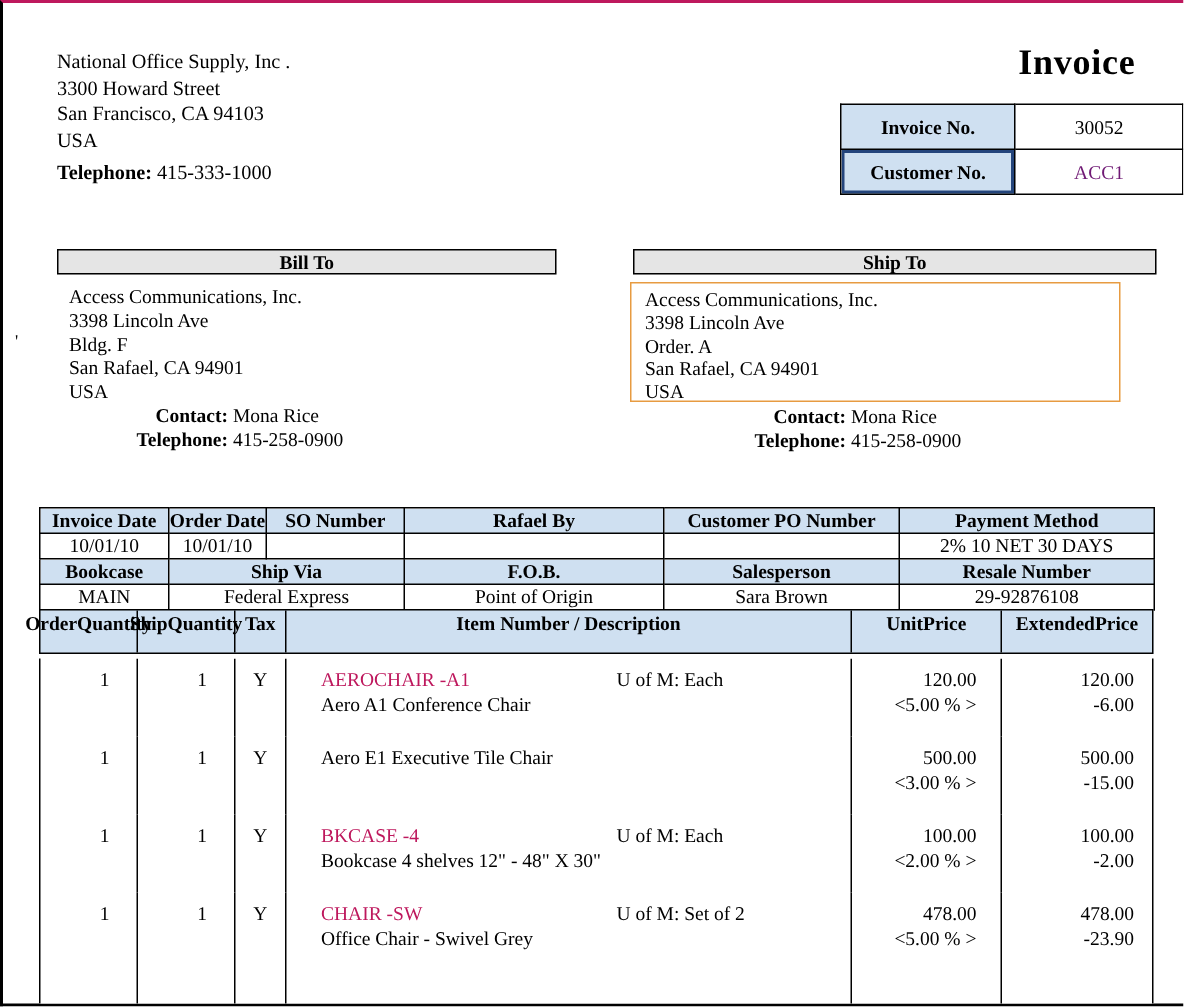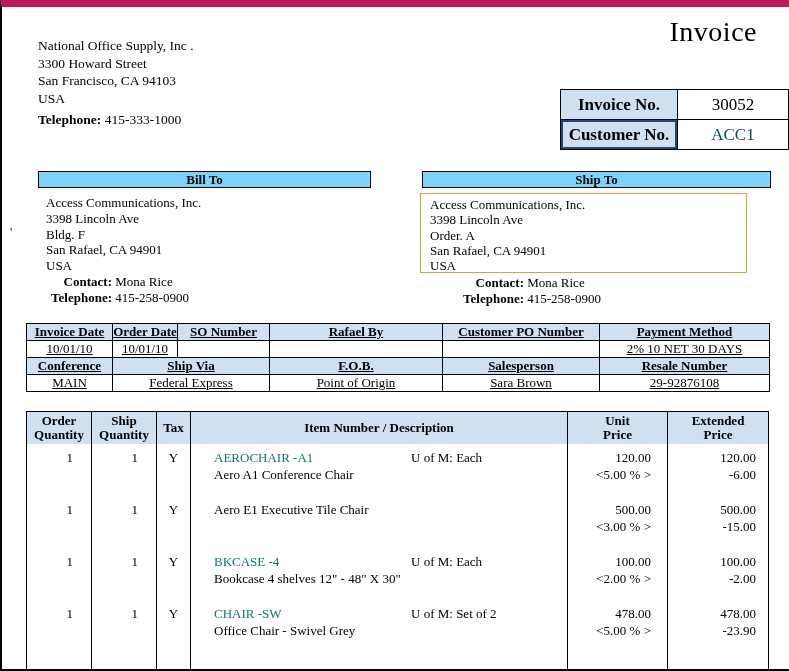--- a/index.html
+++ b/index.html
@@ -1,70 +1,70 @@
 <!DOCTYPE html>
 <html><head>
 <meta charset="utf-8">
 <style>
   html,body{margin:0;padding:0;background:#ffffff;}
   .page{
     position:relative;width:789px;height:671px;box-sizing:border-box;
     background:#fff;color:#000;
     font-family:"Liberation Serif","DejaVu Serif",serif;font-size:13px;
-    border-left:2px solid #000;border-top:7px solid #be185d;border-bottom:2px solid #000;
+    border-left:2px solid #000;border-top:2px solid #be185d;border-bottom:2px solid #000;
     overflow:hidden;
   }
   .b{font-weight:bold;}
   
   .company{position:absolute;left:36px;top:30px;line-height:17.5px;font-size:13.5px;}
   .company .tel{margin-top:4px;}
   
-  .invoice-title{position:absolute;top:9px;right:32px;font-size:28px;font-weight:normal;letter-spacing:0.5px;}
-  
-  .inv-box{position:absolute;left:515px;top:82px;border-collapse:collapse;font-size:17px;margin-left:43px;}
+  .invoice-title{position:absolute;top:27px;right:32px;font-size:24px;font-weight:bold;letter-spacing:0.5px;}
+  
+  .inv-box{position:absolute;left:515px;top:67px;border-collapse:collapse;font-size:13px;margin-left:43px;}
   .inv-box td{border:1px solid #000;height:29px;text-align:center;vertical-align:middle;padding:0;}
   .inv-box .lbl{width:122px;background:#cfe0f1;font-weight:bold;}
   .inv-box .val{width:119px;background:#fff;}
   .pressed{box-shadow:inset 0 0 0 2px #24457c;}
-  .blue{color:#0c4a6e;}
+  .blue{color:#701a75;}
   
   .sec-hdr{position:absolute;height:17px;line-height:16px;text-align:center;font-weight:bold;
-    background:#7dd3fc;border:1px solid #000;box-sizing:border-box;}
+    background:#e5e5e5;border:1px solid #000;box-sizing:border-box;}
   #billhdr{left:36px;top:164px;width:333px;}
   #shiphdr{left:420px;top:164px;width:349px;}
   
   .bill-addr{position:absolute;left:44px;top:188px;line-height:15.8px;}
-  .lab{display:inline-block;width:66px;text-align:right;font-weight:bold;}
+  .lab{display:inline-block;width:66px;text-align:right;font-weight:bold;margin-left:40px;}
   .ship-box{position:absolute;left:418px;top:186px;width:327px;height:80px;box-sizing:border-box;
     border:1px solid #e79b41;padding:3px 0 0 9px;line-height:15.3px;}
   .ship-contact{position:absolute;left:456px;top:268px;line-height:15.8px;}
   .stray{position:absolute;left:8px;top:218px;font-size:12px;}
   
-  .oi{position:absolute;left:24px;top:316px;width:743px;border-collapse:collapse;table-layout:fixed;font-size:13px;text-decoration:underline;}
+  .oi{position:absolute;left:24px;top:336px;width:743px;border-collapse:collapse;table-layout:fixed;font-size:13px;}
   .oi td{border:1px solid #000;height:16px;text-align:center;padding:0;overflow:hidden;white-space:nowrap;}
   .oi .h{background:#cfe0f1;font-weight:bold;}
   
   .ih{position:absolute;left:24px;top:404px;width:743px;box-sizing:border-box;
     display:grid;grid-template-columns:65px 65px 34px 377px 100px 100px;
     background:#cfe0f1;border:1px solid #000;}
   .ih>div{border-right:1px solid #000;box-sizing:border-box;text-align:center;font-weight:bold;
-    line-height:14px;padding:2px 0 3px;display:flex;flex-direction:column;justify-content:center;min-height:28px;}
+    line-height:14px;padding:2px 0 3px;display:flex;flex-direction:row;justify-content:center;min-height:28px;}
   .ih>div:last-child{border-right:none;}
   
   .ib{position:absolute;left:24px;top:437px;width:743px;height:232px;box-sizing:border-box;
     border-left:1px solid #000;border-right:1px solid #000;
     display:flex;flex-direction:column;overflow:hidden;background:#fff;}
   .item{display:grid;grid-template-columns:65px 65px 34px 377px 100px 100px;}
   .item:last-child{flex:1;}
   .item>div{border-right:1px solid #000;box-sizing:border-box;padding-top:5px;padding-bottom:13px;line-height:17px;}
   .item>div:last-child{border-right:none;}
   .c-oq,.c-sq{text-align:right;padding-right:18px;}
   .c-tax{text-align:center;}
   .c-desc{padding-left:23px;}
-  .code{color:#0f766e;display:inline-block;width:197px;}
+  .code{color:#be185d;display:inline-block;width:197px;}
   .c-unit{text-align:right;padding-right:16px;}
   .c-ext{text-align:right;padding-right:12px;}
   .longdesc{font-size:9.5px;line-height:11.8px;width:248px;margin:2px 0 1px 0;}
 </style>
 </head>
 <body>
 
 <div class="page">
 
   <div class="company">
@@ -151,21 +151,21 @@
     </tr>
     <tr>
       <td>10/01/10</td>
       <td>10/01/10</td>
       <td></td>
       <td></td>
       <td></td>
       <td>2% 10 NET 30 DAYS</td>
     </tr>
     <tr>
-      <td class="h">Conference</td>
+      <td class="h">Bookcase</td>
       <td class="h" colspan="2">Ship Via</td>
       <td class="h">F.O.B.</td>
       <td class="h">Salesperson</td>
       <td class="h">Resale Number</td>
     </tr>
     <tr>
       <td>MAIN</td>
       <td colspan="2">Federal Express</td>
       <td>Point of Origin</td>
       <td>Sara Brown</td>

